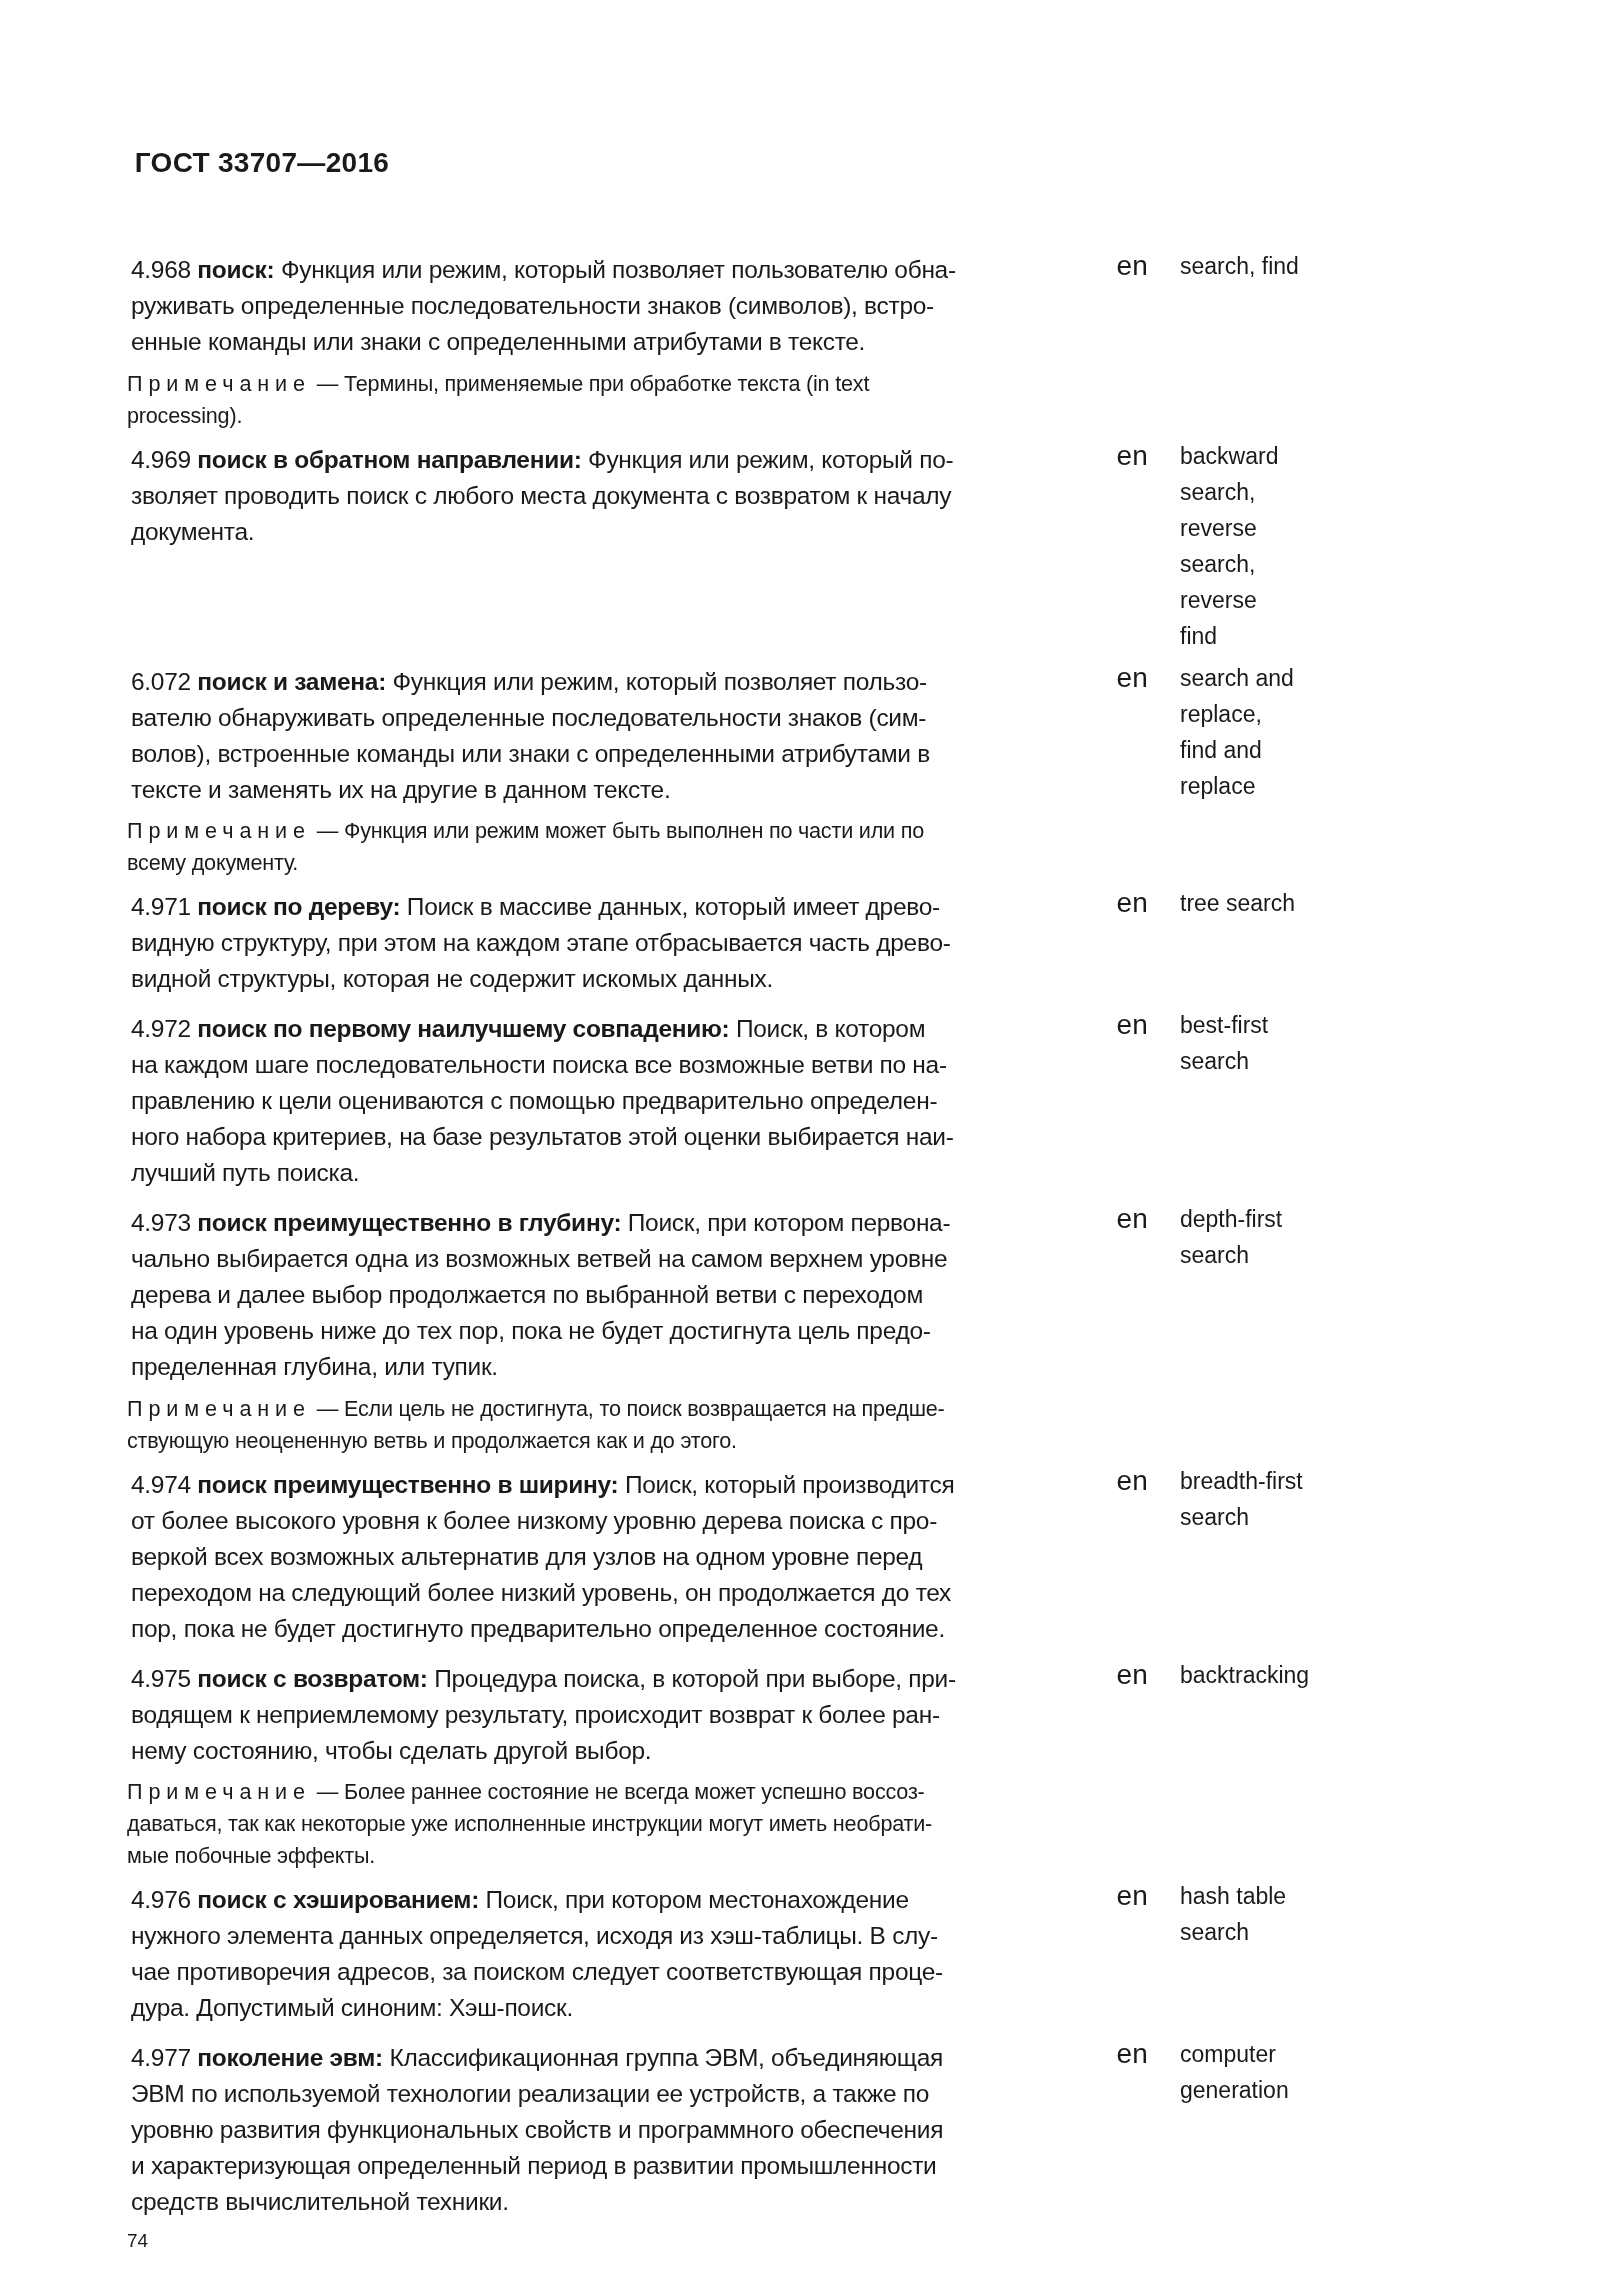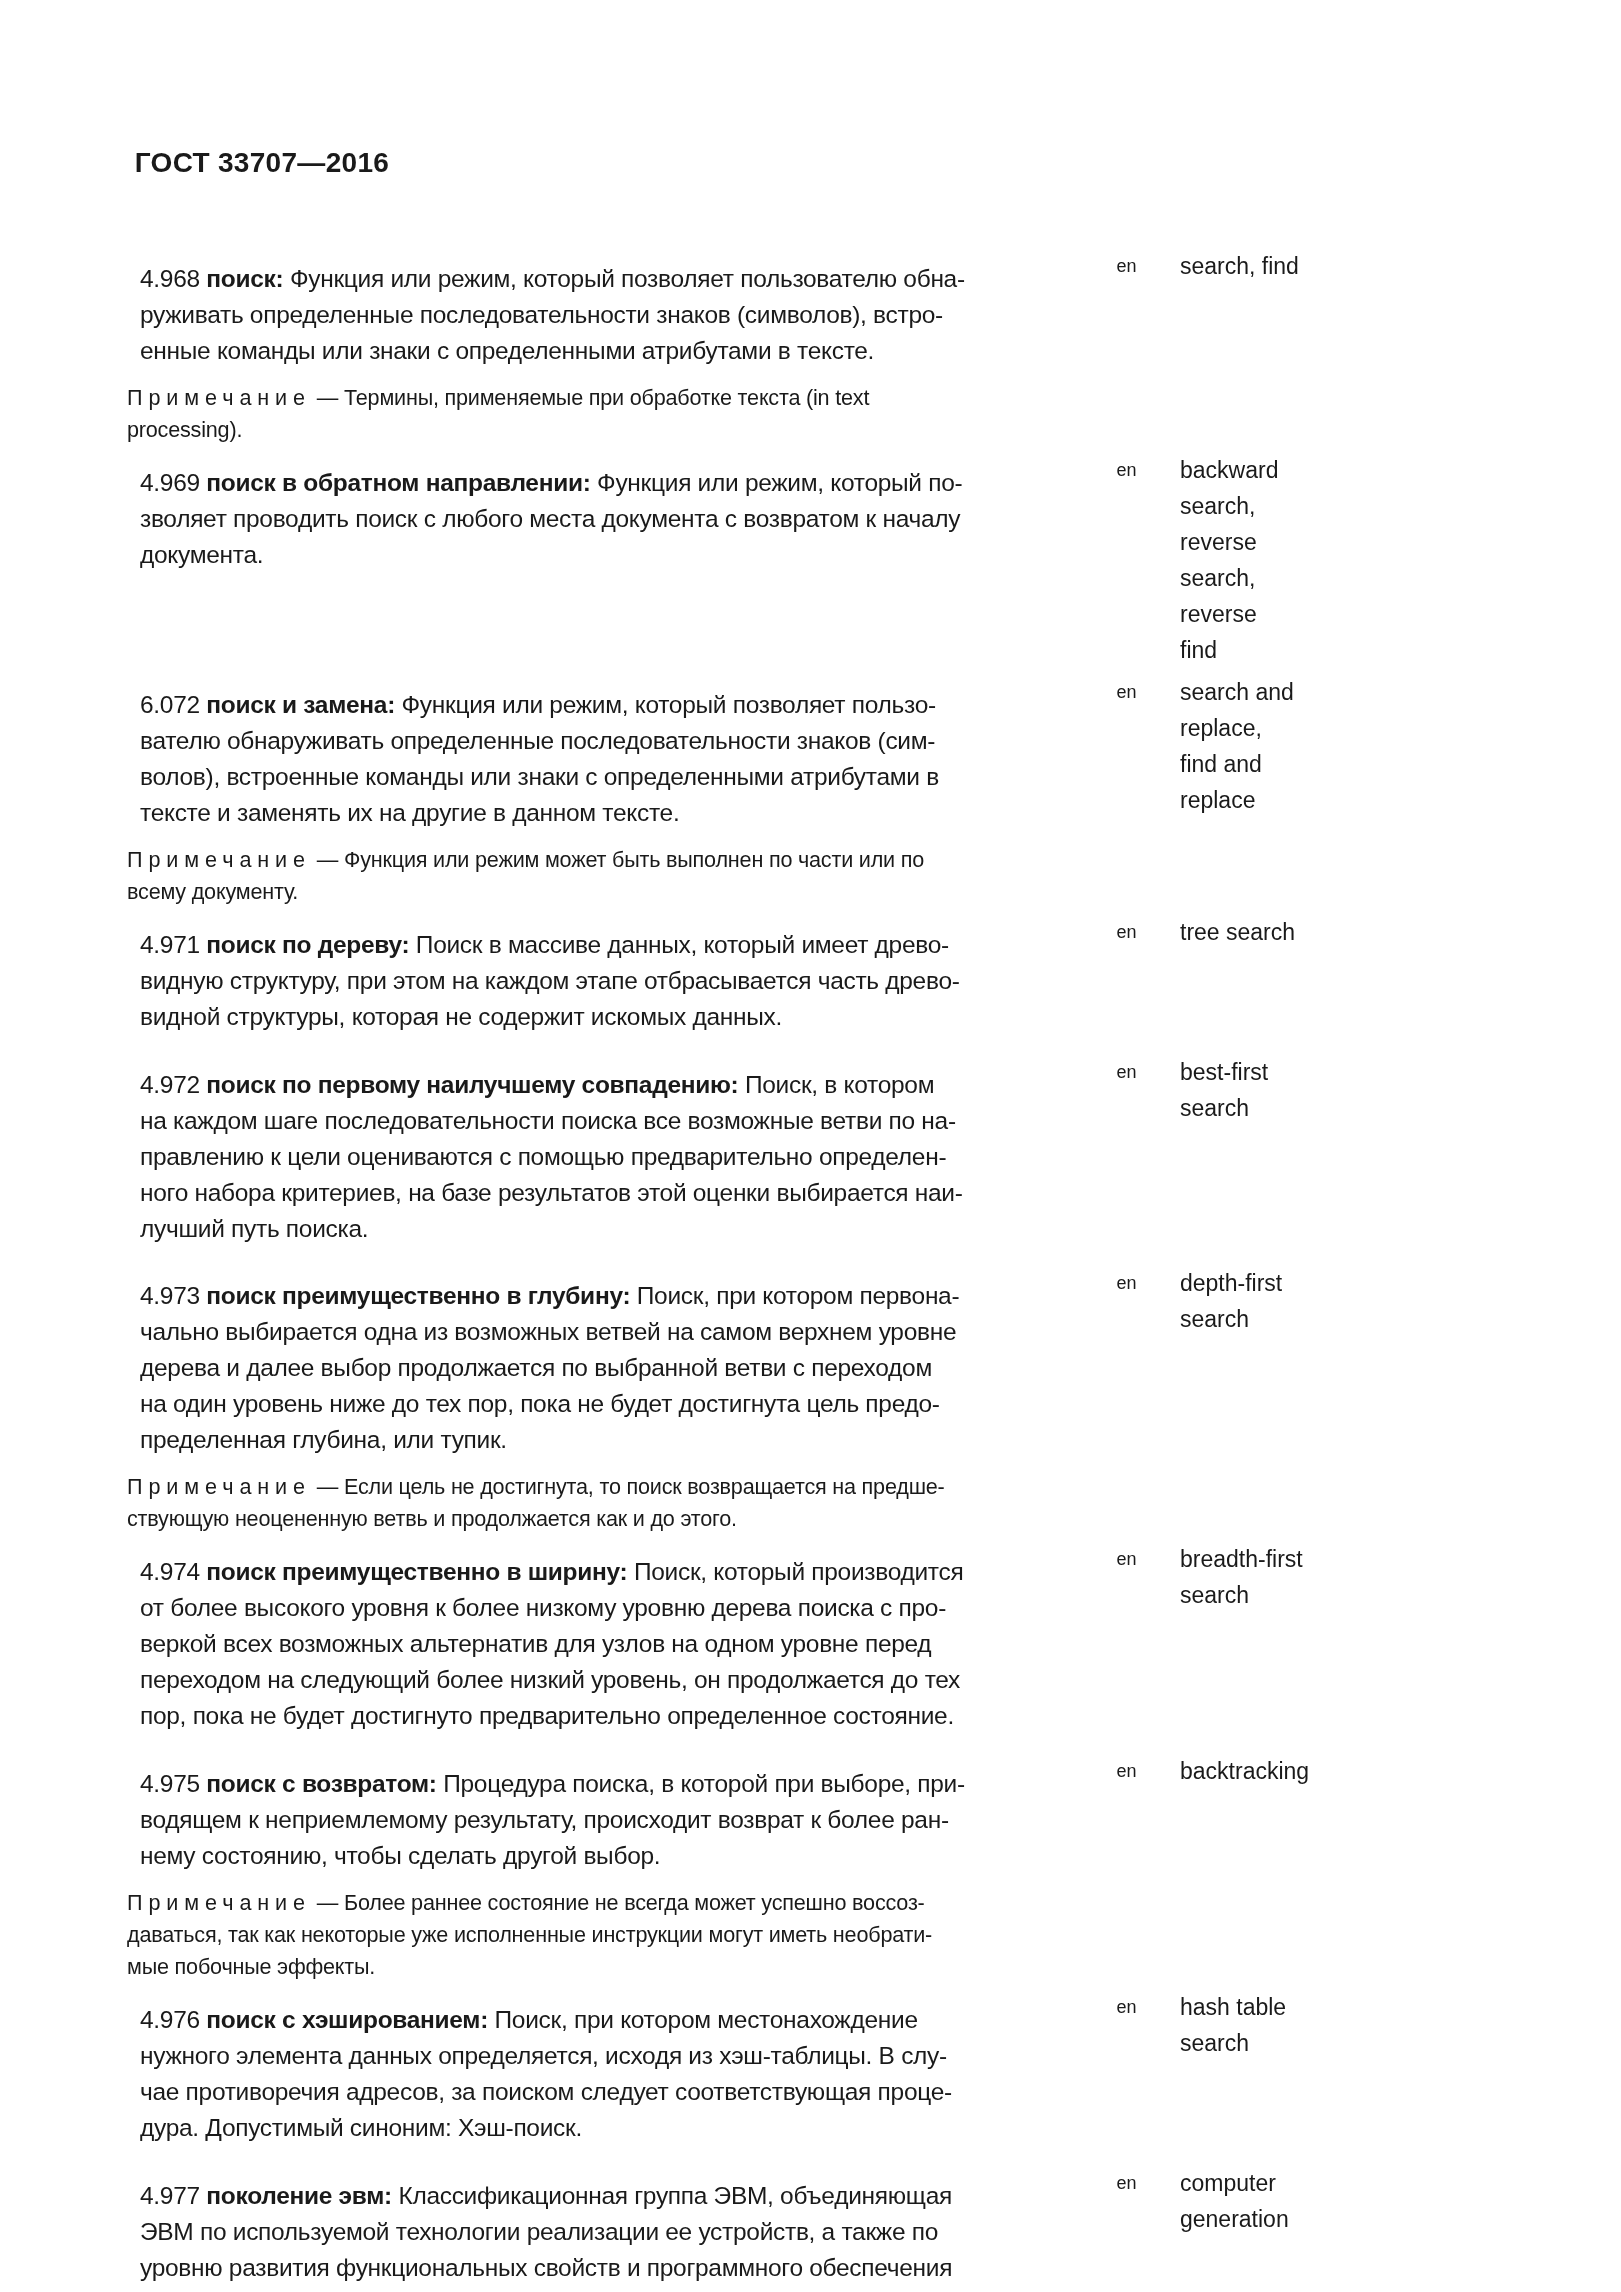--- a/index.html
+++ b/index.html
@@ -20,39 +20,39 @@
     letter-spacing:0.3px;
   }
   .entry {
     display:grid;
     grid-template-columns:970px 83px 1fr;
     align-items:start;
     margin-bottom:5.9px;
   }
   .def-col { min-width:0; }
   p.def {
-    margin:13px;
+    margin:4px;
     font-size:24.5px;
     line-height:36px;
     letter-spacing:-0.3px;
     white-space:pre-line;
   }
   p.def b { font-weight:bold; }
   p.note {
     margin:7.8px 0 0 0;
     font-size:21.6px;
     line-height:32px;
     letter-spacing:-0.2px;
     white-space:pre-line;
   }
   .nlabel { letter-spacing:5.9px; }
   .en-col {
     box-sizing:border-box;
     padding-left:19.6px;
-    font-size:18px;
+    font-size:28px;
     line-height:36px;
   }
   .term-col {
     font-size:23px;
     line-height:36px;
     white-space:pre-line;
     padding-right:29px;
   }
   .pagenum {
     font-size:19px;

